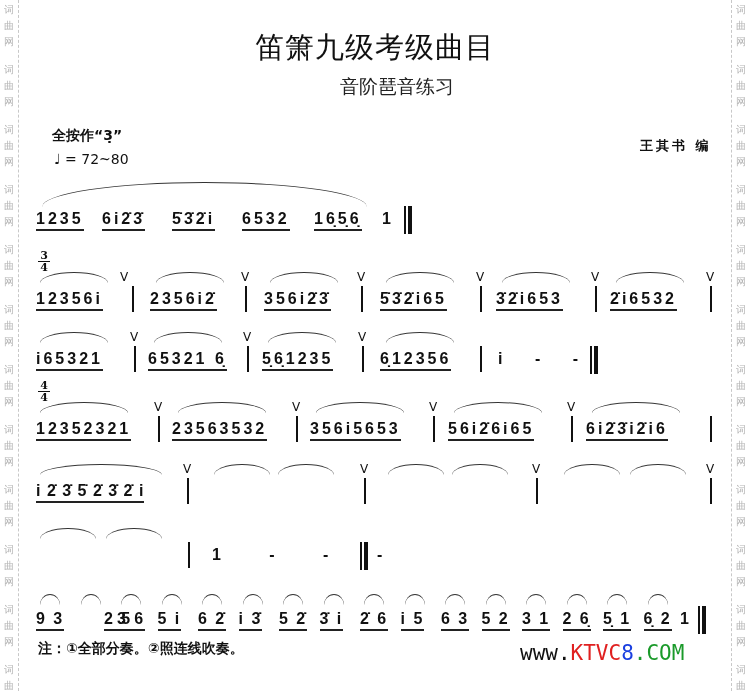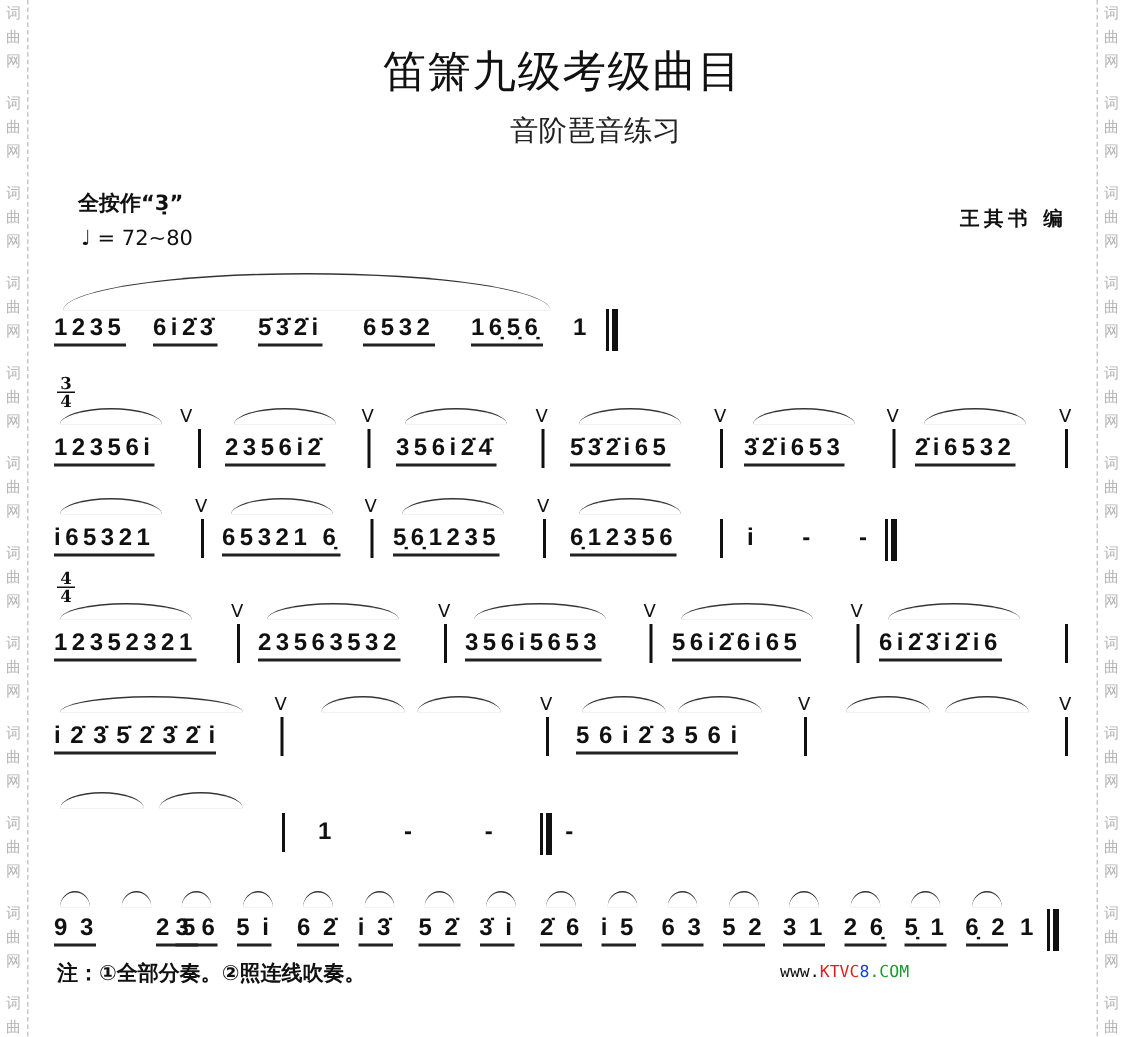--- a/index.html
+++ b/index.html
@@ -16,21 +16,21 @@
   .row{position:absolute;left:36px;height:40px;}
   .grp{position:absolute;top:14px;font-family:"Liberation Sans",sans-serif;font-weight:bold;font-size:16px;letter-spacing:3px;white-space:nowrap;border-bottom:2px solid #222;padding-bottom:1px;line-height:18px;}
   .grp.plain{border-bottom:none;}
   .slur{position:absolute;height:10px;border-top:1.6px solid #333;border-radius:50% 50% 0 0 / 100% 100% 0 0;}
   .bar{position:absolute;width:2px;height:26px;background:#111;top:10px;}
   .dbar{position:absolute;width:2px;height:28px;border-left:2px solid #111;border-right:4px solid #111;top:10px;}
   .breath{position:absolute;top:-6px;font-size:12px;font-family:"DejaVu Sans",sans-serif;}
   .ts{position:absolute;font-family:"DejaVu Serif",serif;font-weight:bold;font-size:11px;line-height:11px;text-align:center;width:12px;}
   .ts .n{border-bottom:1.5px solid #111;}
   .note{position:absolute;left:38px;top:640px;font-size:14px;font-weight:bold;}
-  .site{position:absolute;left:520px;top:641px;font-family:"DejaVu Sans Mono",monospace;font-size:11px;letter-spacing:0px;}
+  .site{position:absolute;left:520px;top:641px;font-family:"DejaVu Sans Mono",monospace;font-size:21px;letter-spacing:0px;}
   .big-slur{position:absolute;left:42px;top:182px;width:325px;height:24px;border-top:1.6px solid #333;border-radius:50% 50% 0 0 / 100% 100% 0 0;}
 </style>
 </head>
 <body>
 
 <div class="side left"></div>
 <div class="side right"></div>
 <div id="wm-holder">
     <div class="wm" style="top: 2px; left: 0px;"><span>词</span><br><span>曲</span><br><span>网</span></div>
     <div class="wm" style="top: 62px; left: 0px;"><span>词</span><br><span>曲</span><br><span>网</span></div>
@@ -82,21 +82,21 @@
 <div class="row" style="top:276px;width:690px;">
   <span class="slur" style="left:4px;top:-4px;width:68px"></span>
   <span class="grp" style="left:0">12356i</span>
   <span class="breath" style="left:84px">V</span>
   <span class="bar" style="left:96px"></span>
   <span class="slur" style="left:120px;top:-4px;width:68px"></span>
   <span class="grp" style="left:114px">2356i2̇</span>
   <span class="breath" style="left:205px">V</span>
   <span class="bar" style="left:209px"></span>
   <span class="slur" style="left:234px;top:-4px;width:68px"></span>
-  <span class="grp" style="left:228px">356i2̇4̇</span>
+  <span class="grp" style="left:228px">356i2̇3̇</span>
   <span class="breath" style="left:321px">V</span>
   <span class="bar" style="left:325px"></span>
   <span class="slur" style="left:350px;top:-4px;width:68px"></span>
   <span class="grp" style="left:344px">5̇3̇2̇i65</span>
   <span class="breath" style="left:440px">V</span>
   <span class="bar" style="left:444px"></span>
   <span class="slur" style="left:466px;top:-4px;width:68px"></span>
   <span class="grp" style="left:460px">3̇2̇i653</span>
   <span class="breath" style="left:555px">V</span>
   <span class="bar" style="left:559px"></span>
@@ -156,21 +156,20 @@
   <span class="slur" style="left:4px;top:-4px;width:122px"></span>
   <span class="grp" style="left:0;letter-spacing:1px">i 2̇ 3̇ 5̇ 2̇ 3̇ 2̇ i</span>
   <span class="breath" style="left:147px">V</span>
   <span class="bar" style="left:151px"></span>
   <span class="slur" style="left:178px;top:-4px;width:56px"></span>
   <span class="slur" style="left:242px;top:-4px;width:56px"></span>
   <span class="breath" style="left:324px">V</span>
   <span class="bar" style="left:328px"></span>
   <span class="slur" style="left:352px;top:-4px;width:56px"></span>
   <span class="slur" style="left:416px;top:-4px;width:56px"></span>
-  <span class="grp" style="left:348px;letter-spacing:1px">5 6 i 2̇ 3 5 6 i</span>
   <span class="breath" style="left:496px">V</span>
   <span class="bar" style="left:500px"></span>
   <span class="slur" style="left:528px;top:-4px;width:56px"></span>
   <span class="slur" style="left:594px;top:-4px;width:56px"></span>
   <span class="breath" style="left:670px">V</span>
   <span class="bar" style="left:674px"></span>
 </div>
 
 <div class="row" style="top:532px;width:400px;">
   <span class="slur" style="left:4px;top:-4px;width:56px"></span>

